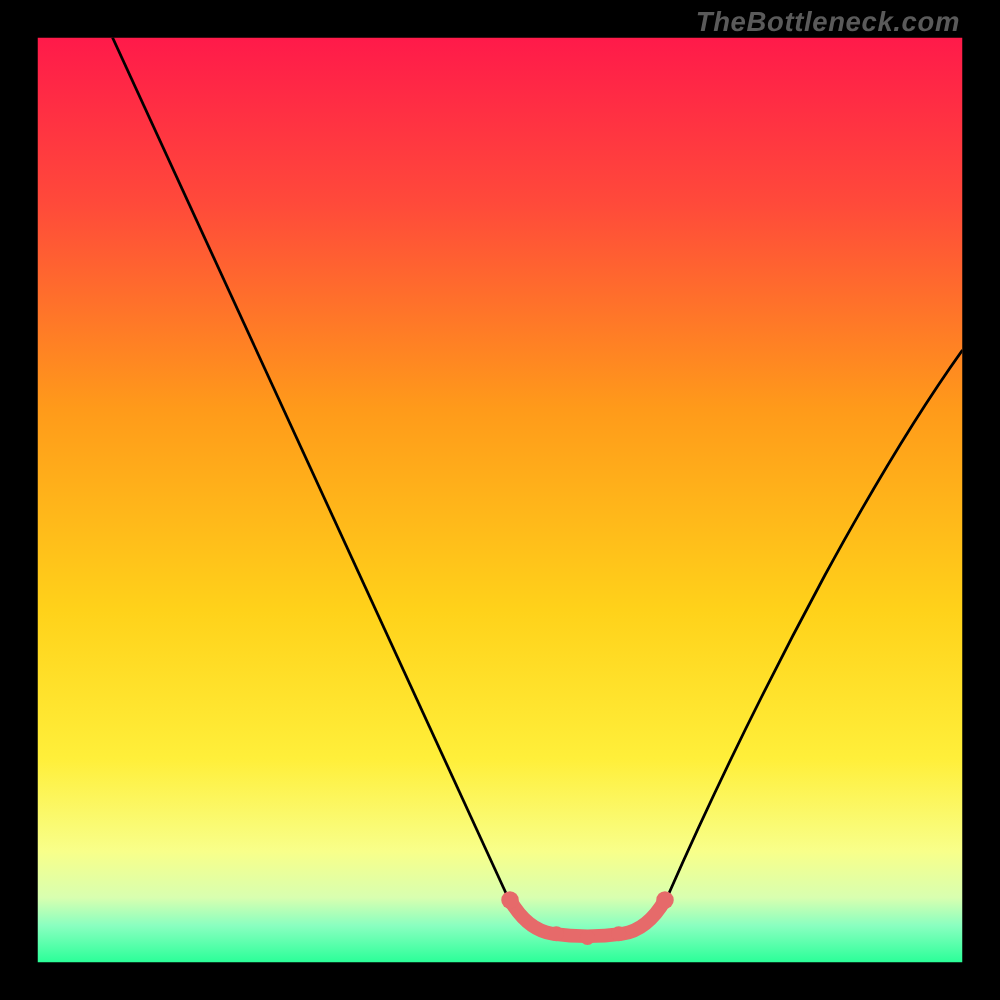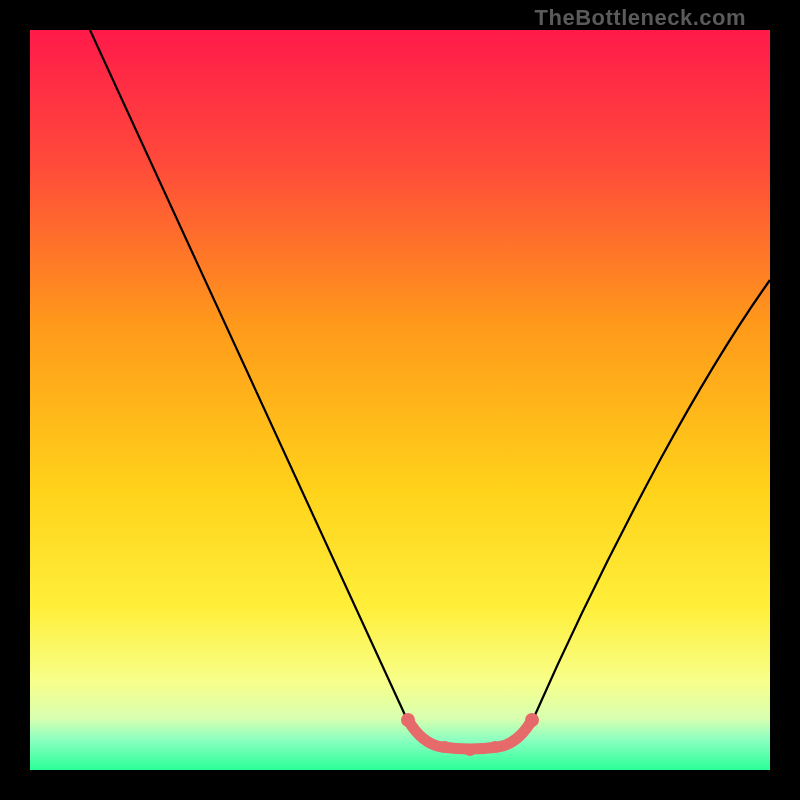--- a/index.html
+++ b/index.html
@@ -20,26 +20,27 @@
   .gradient-bg {
     position: absolute;
     left: 0;
     top: 0;
     width: 100%;
     height: 100%;
   }
   .watermark {
     position: absolute;
     top: 5px;
-    right: 54px;
+    right: 32px;
     font-family: Arial, Helvetica, sans-serif;
     font-size: 22px;
     font-weight: bold;
     color: #5a5a5a;
     letter-spacing: 0.5px;
+    font-style: italic;
   }
   svg.curve {
     position: absolute;
     left: 0;
     top: 0;
     width: 100%;
     height: 100%;
   }
 </style>
 </head>

